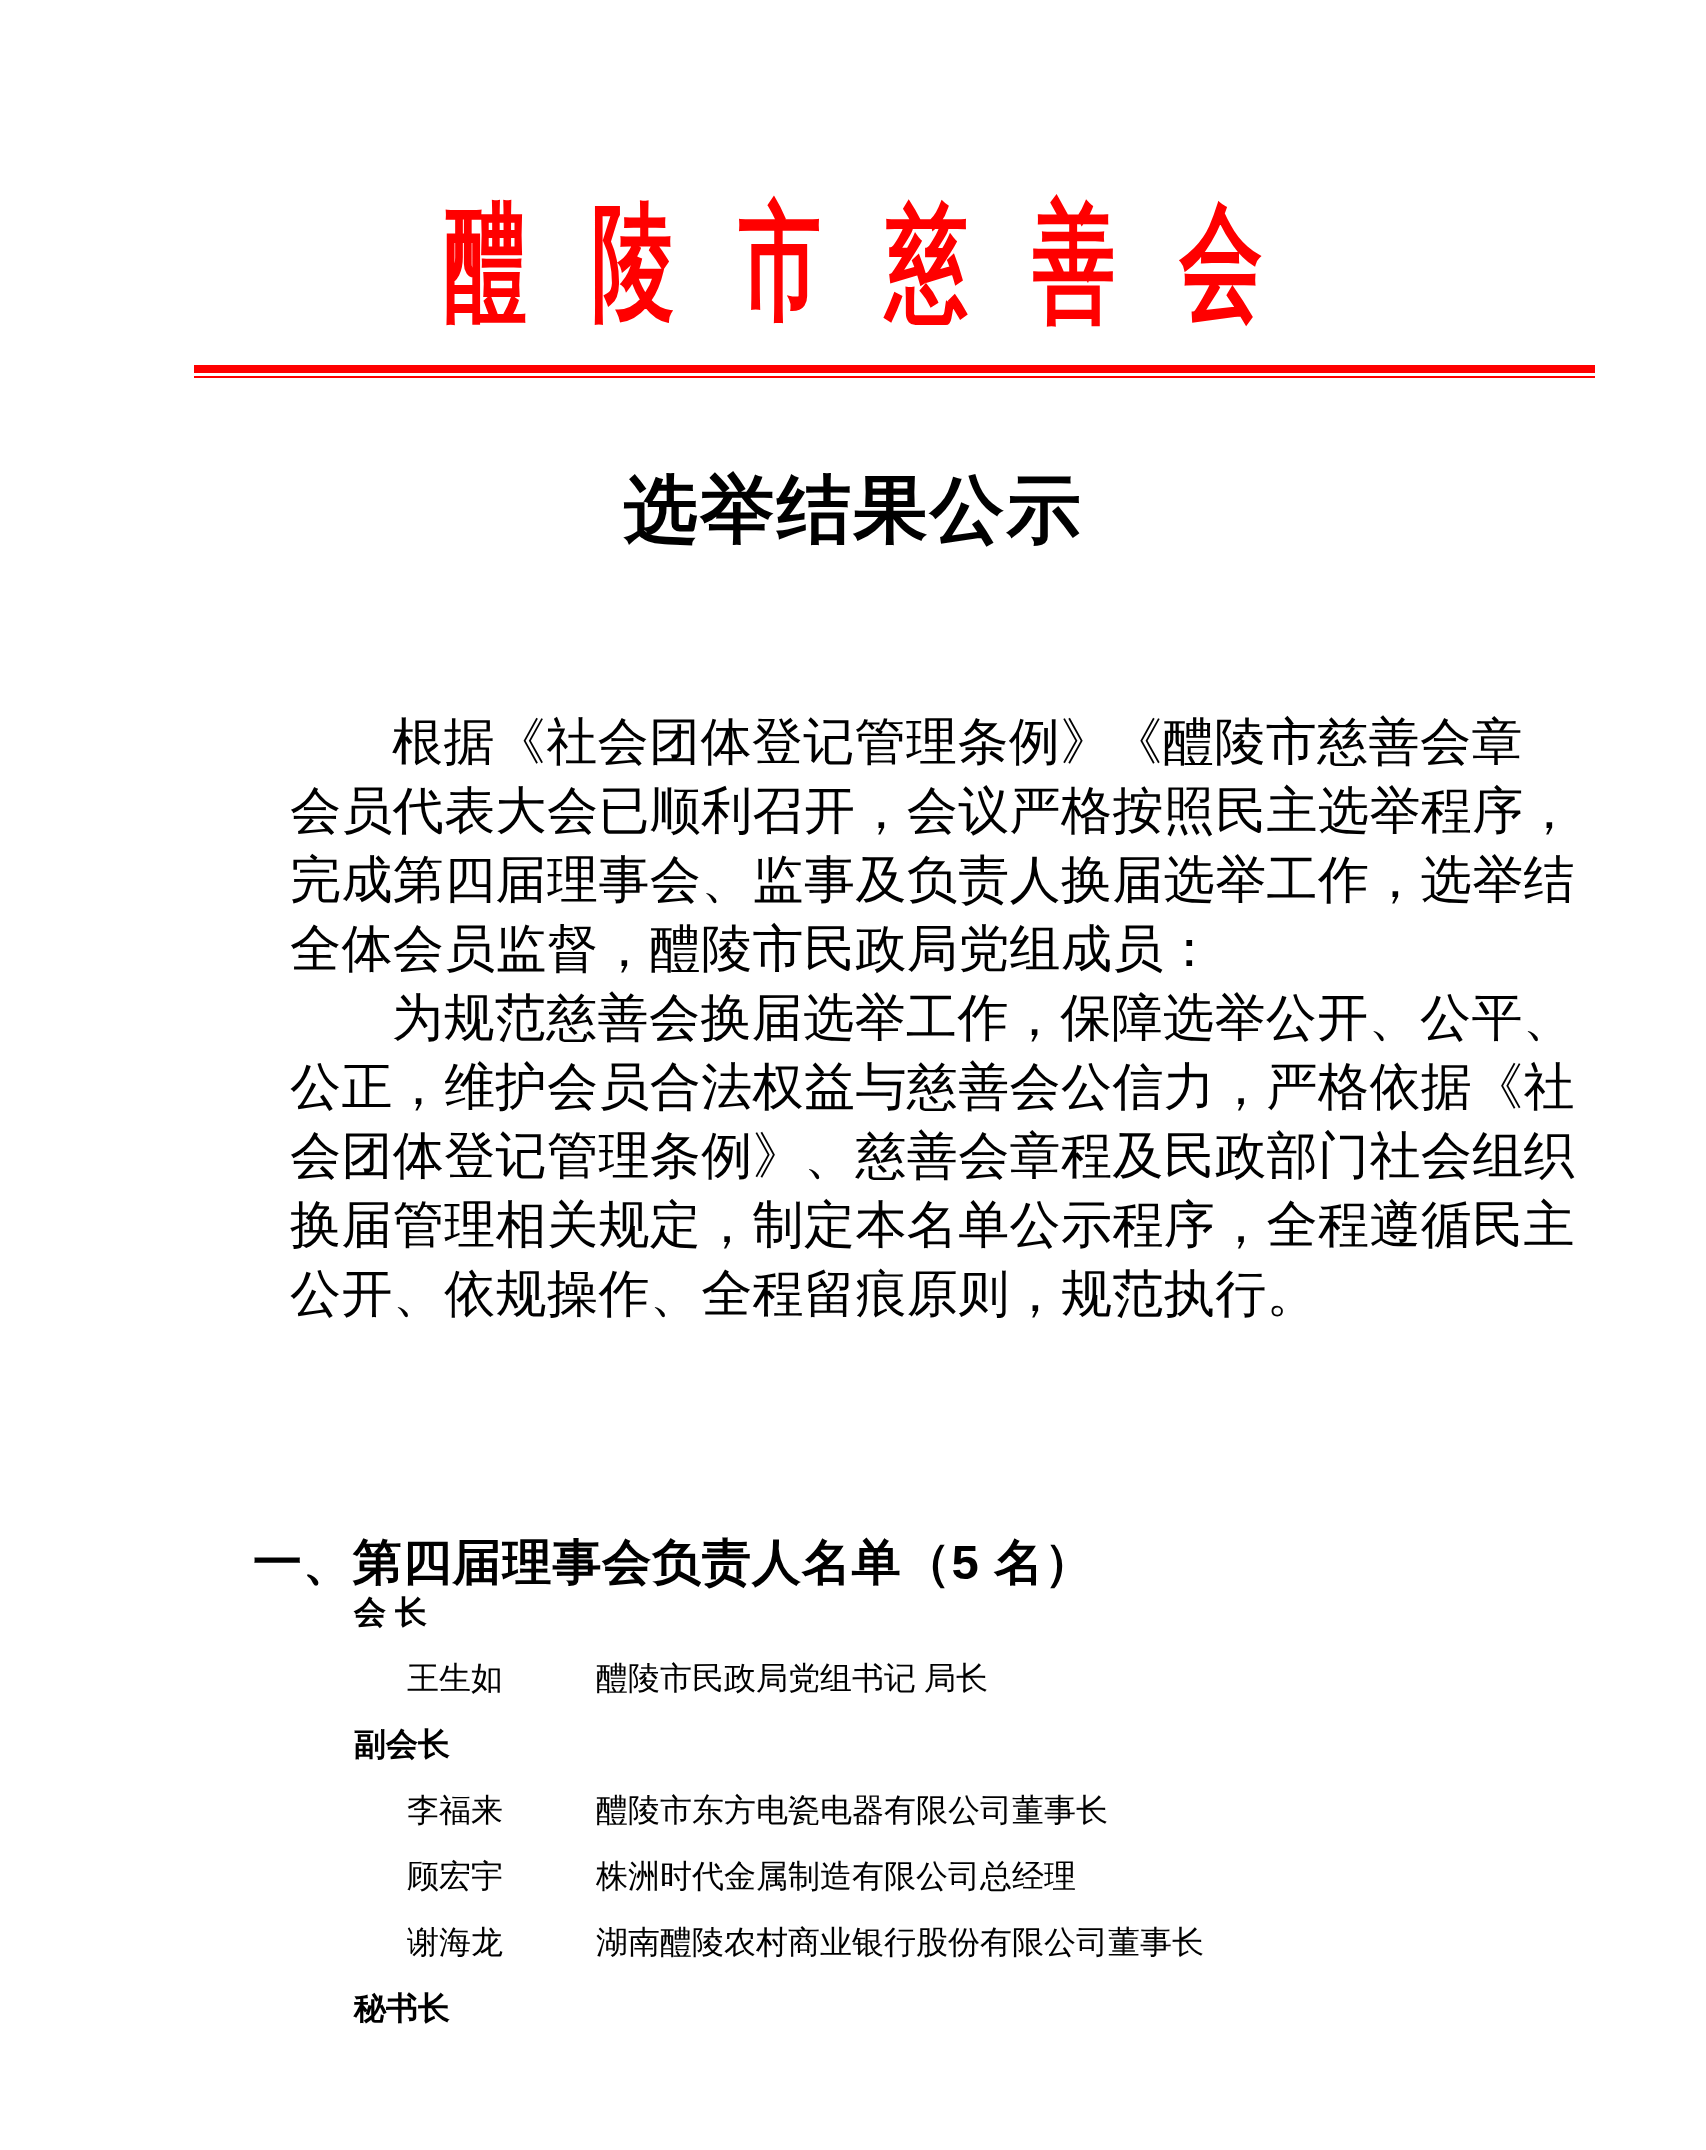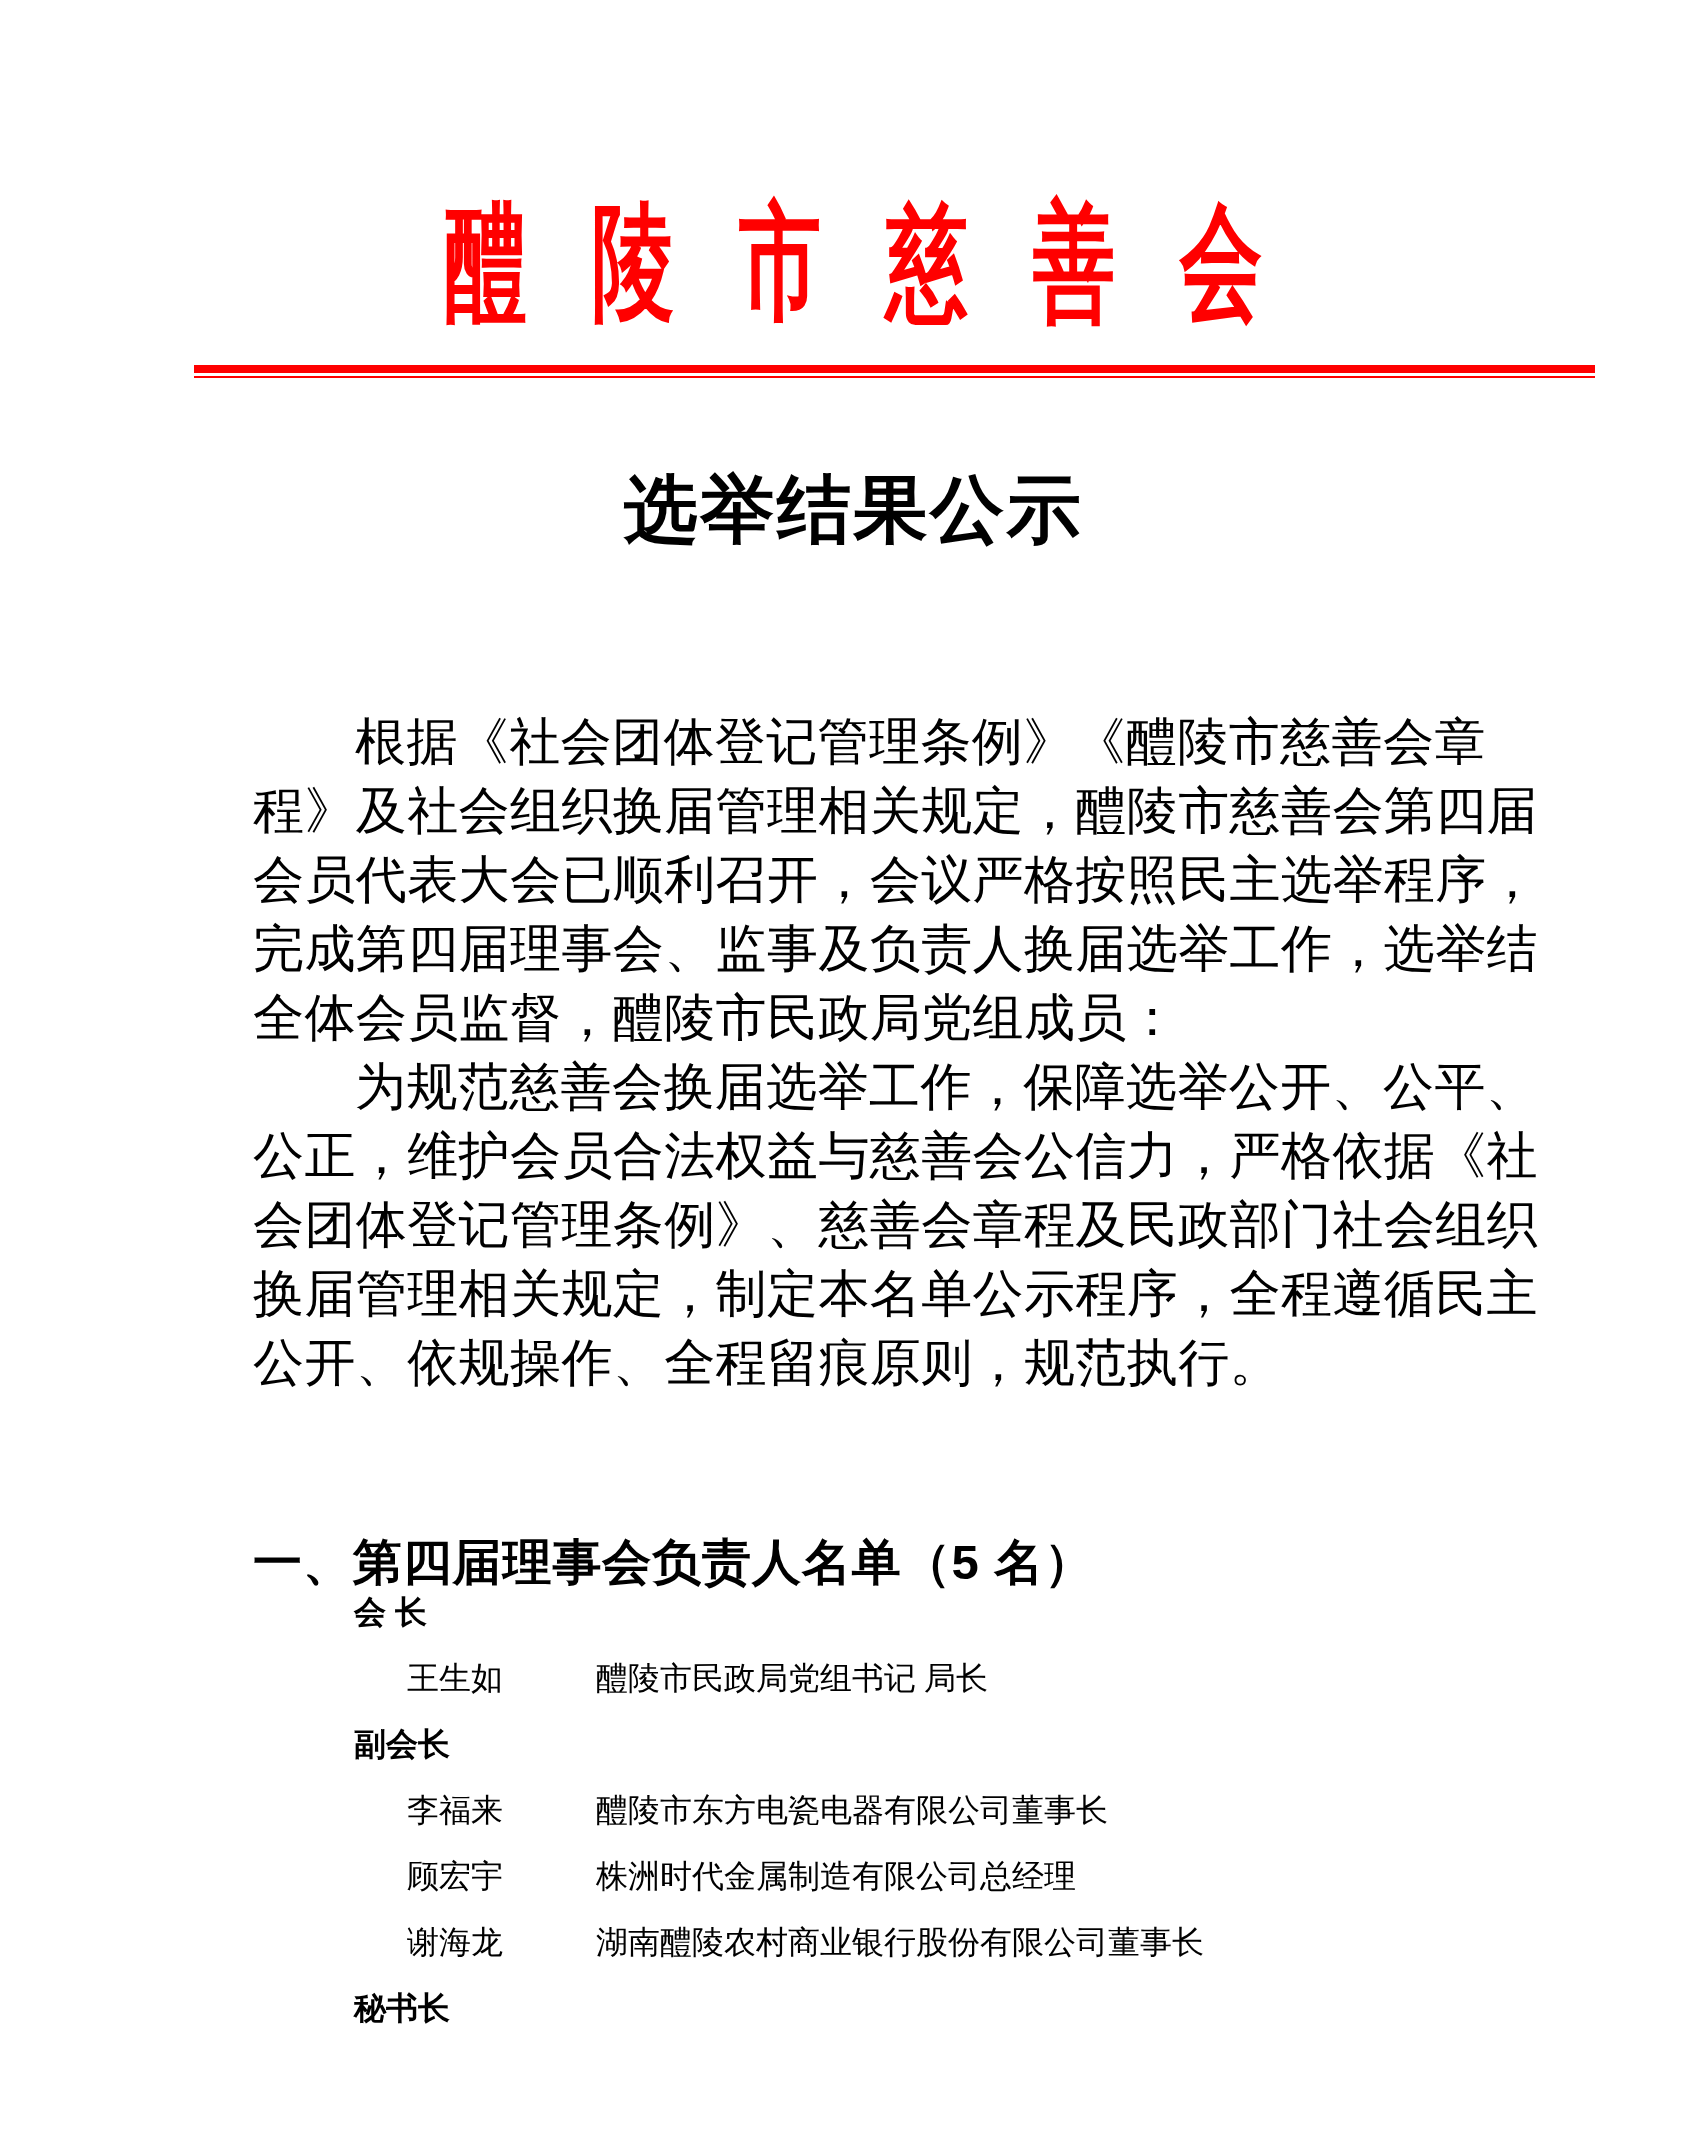--- a/index.html
+++ b/index.html
@@ -53,21 +53,21 @@
     letter-spacing:2.6px;
   }
 
   
   .body-block{
     position:absolute;top:708px;left:253px;width:1239px;
     font-size:51px;
     line-height:69px;
     letter-spacing:0.4px;
   }
-  .body-block .line{white-space:nowrap;}
+  .body-block .line{white-space:nowrap;margin-left:37px;}
   .body-block .indent{text-indent:102px;}
 
   
   .section-heading{
     position:absolute;top:1492px;left:253px;
     font-family:"Liberation Sans", sans-serif;
     font-weight:bold;
     font-size:49px;
     line-height:1.1;
     letter-spacing:0.9px;
@@ -112,21 +112,20 @@
     <div class="gap"></div>
     <div class="bar thin"></div>
   </div>
 
   <div class="doc-title">
     <div>选举结果公示</div>
   </div>
 
   <div class="body-block">
     <div class="line indent">根据《社会团体登记管理条例》《醴陵市慈善会章</div>
-    <div class="line">程》及社会组织换届管理相关规定，醴陵市慈善会第四届</div>
     <div class="line">会员代表大会已顺利召开，会议严格按照民主选举程序，</div>
     <div class="line">完成第四届理事会、监事及负责人换届选举工作，选举结</div>
     <div class="line">全体会员监督，醴陵市民政局党组成员：</div>
     <div class="line indent">为规范慈善会换届选举工作，保障选举公开、公平、</div>
     <div class="line">公正，维护会员合法权益与慈善会公信力，严格依据《社</div>
     <div class="line">会团体登记管理条例》、慈善会章程及民政部门社会组织</div>
     <div class="line">换届管理相关规定，制定本名单公示程序，全程遵循民主</div>
     <div class="line">公开、依规操作、全程留痕原则，规范执行。</div>
   </div>
 

